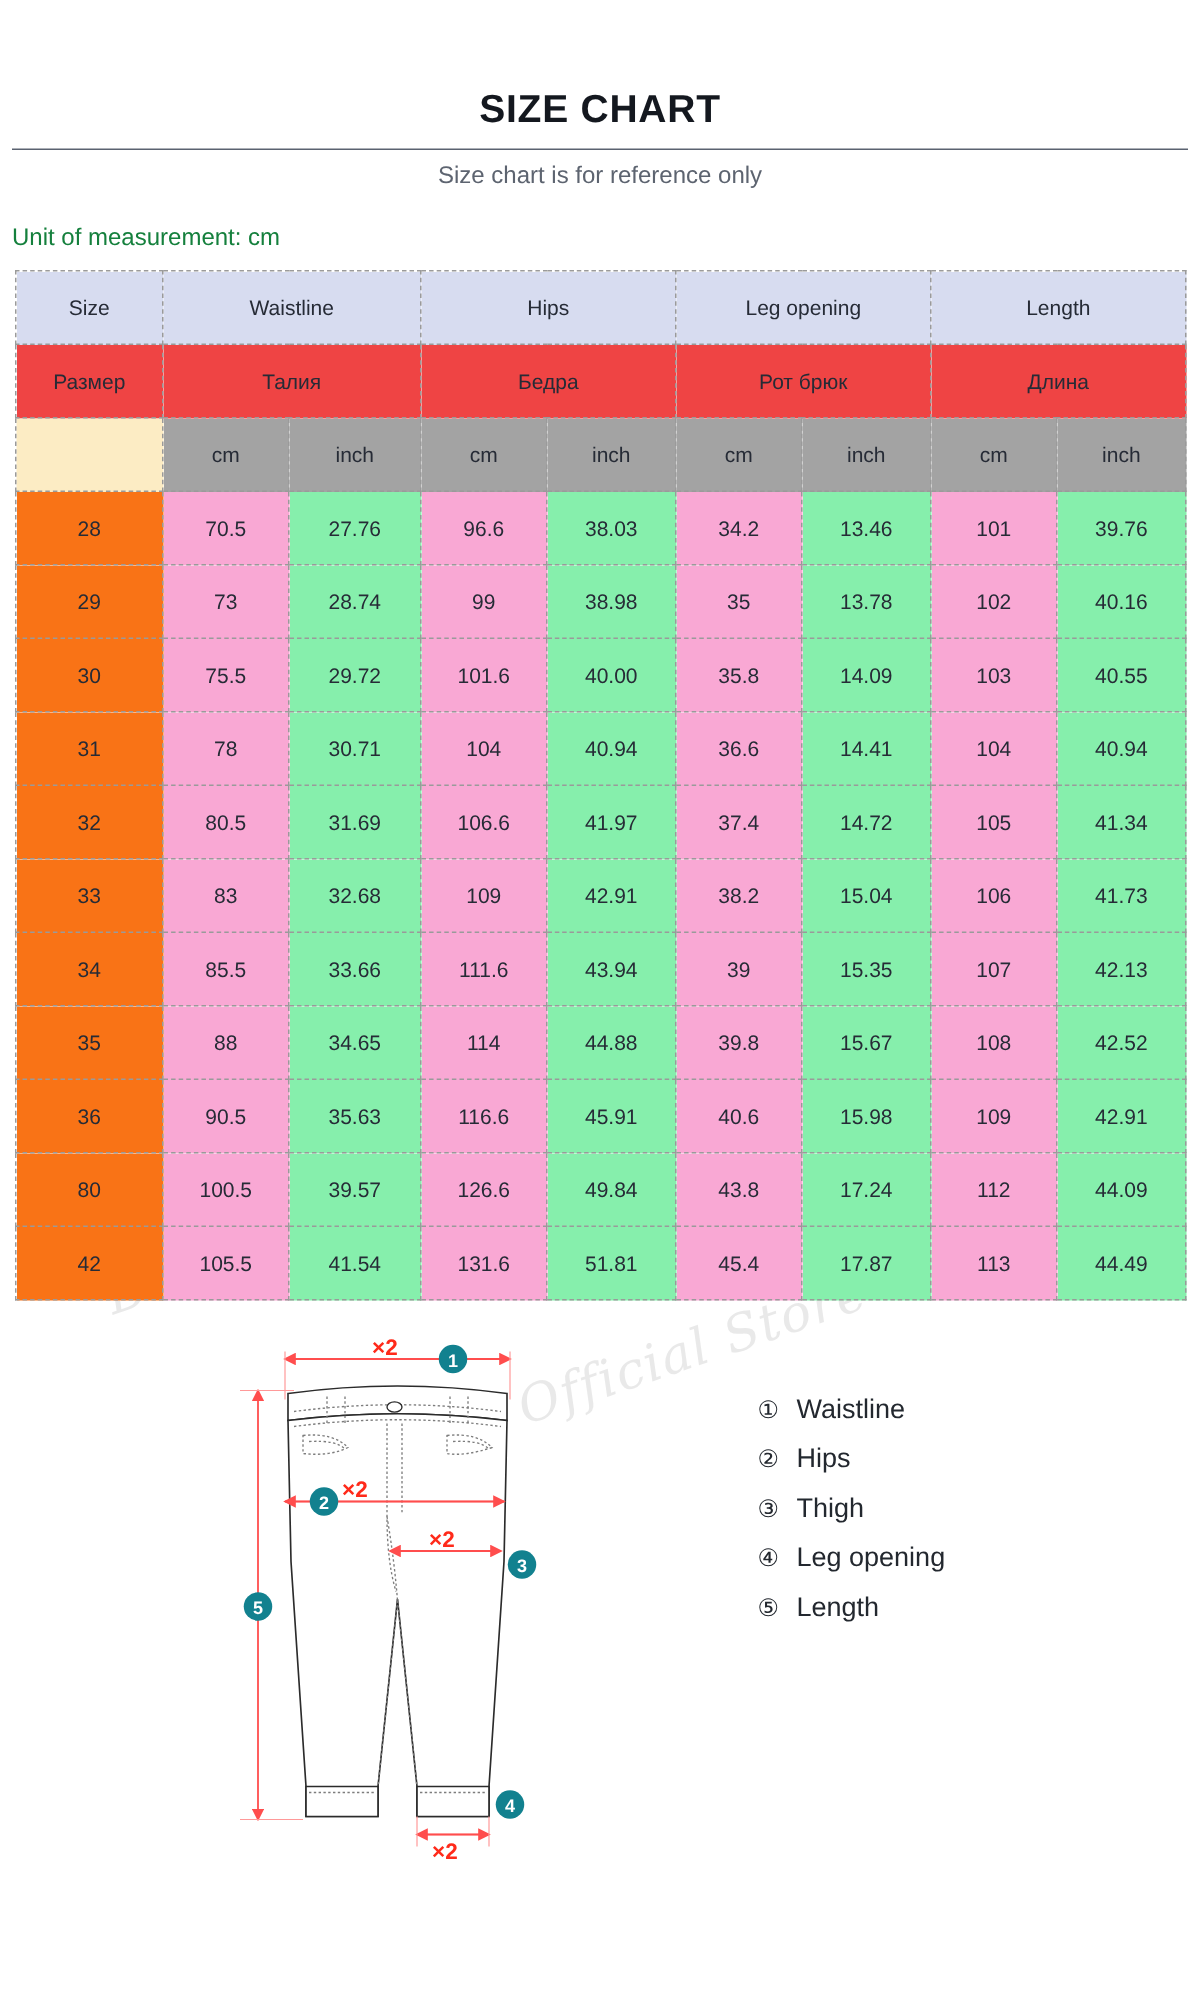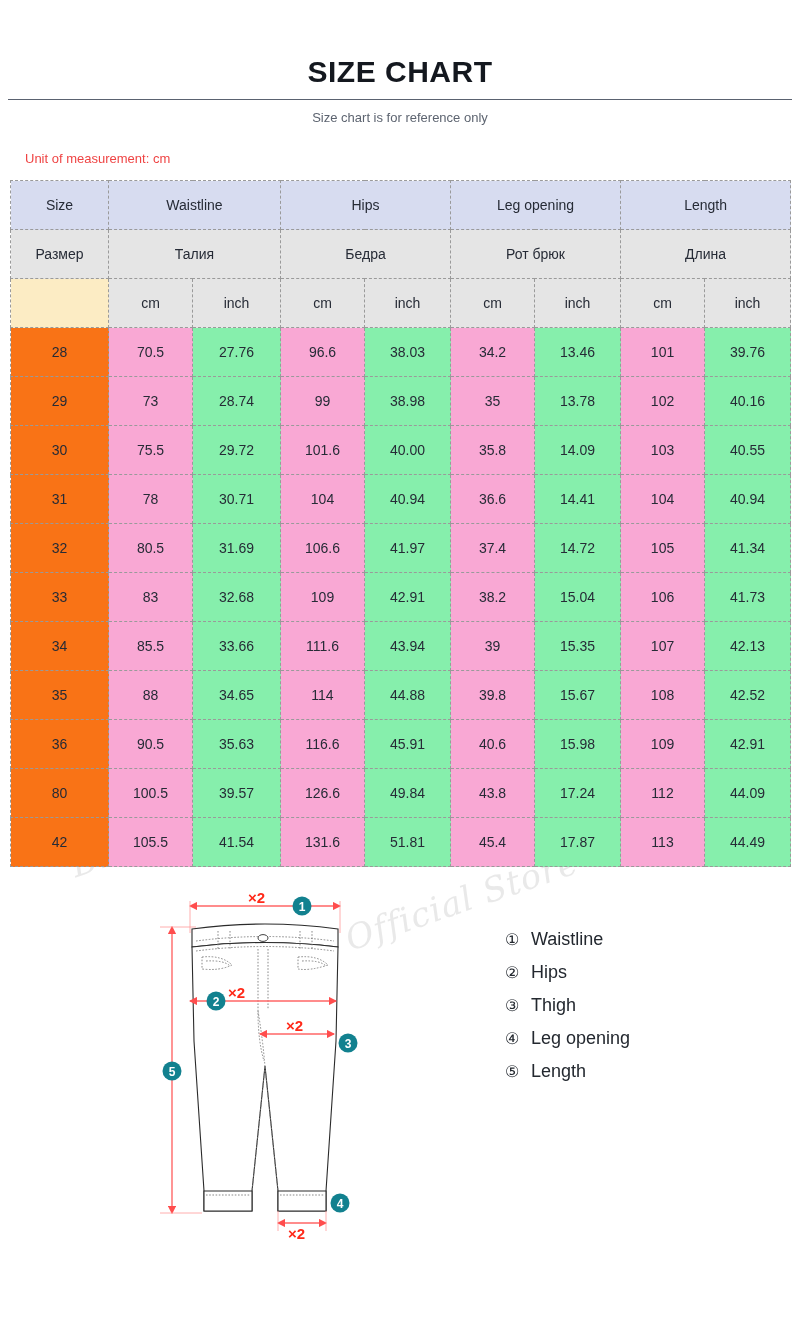--- a/index.html
+++ b/index.html
@@ -10,44 +10,44 @@
     background: #ffffff;
     font-family: "Liberation Sans", sans-serif;
     color: #1f2430;
     overflow: hidden;
     position: relative;
   }
 
   
   .page-title {
     text-align: center;
-    font-size: 30px;
+    font-size: 26px;
     font-weight: bold;
     letter-spacing: 0.5px;
     color: #14181f;
     margin: 0;
     padding-top: 56px;
     line-height: 32px;
   }
   .rule {
     height: 0;
     border-top: 1px solid #5a6270;
     margin: 11px 8px 0 8px;
   }
   .subtitle {
     text-align: center;
-    font-size: 13px;
+    font-size: 16px;
     color: #5d6470;
     margin-top: 10px;
     line-height: 16px;
   }
   .unit-note {
-    color: #ef4444;
-    font-size: 13px;
-    margin: 24px 0 0 25px;
+    color: #15803d;
+    font-size: 16px;
+    margin: 24px 0 0 8px;
     line-height: 18px;
   }
 
   
   .table-wrap {
     margin: 12px 10px 0 10px;
     position: relative;
   }
   table.size-table {
     width: 780px;
@@ -64,27 +64,27 @@
     height: 49px;
     padding: 0 2px;
     background-clip: padding-box;
   }
   td.hd-main {
     background: #d7dcf0;
     font-size: 15px;
     height: 64px;
   }
   td.hd-ru {
-    background: #e5e5e5;
+    background: #ef4444;
     font-size: 12.5px;
     height: 37px;
     color: #2a2f3a;
   }
   td.hd-unit {
-    background: #e5e5e5;
+    background: #a3a3a3;
     font-size: 13px;
     height: 30px;
     color: #3a3326;
   }
   td.hd-unit.blank { background: #fcecc4; }
   td.size-cell {
     background: #f97316;
     font-size: 15px;
   }
   td.cm-cell { background: #f9a8d4; }

